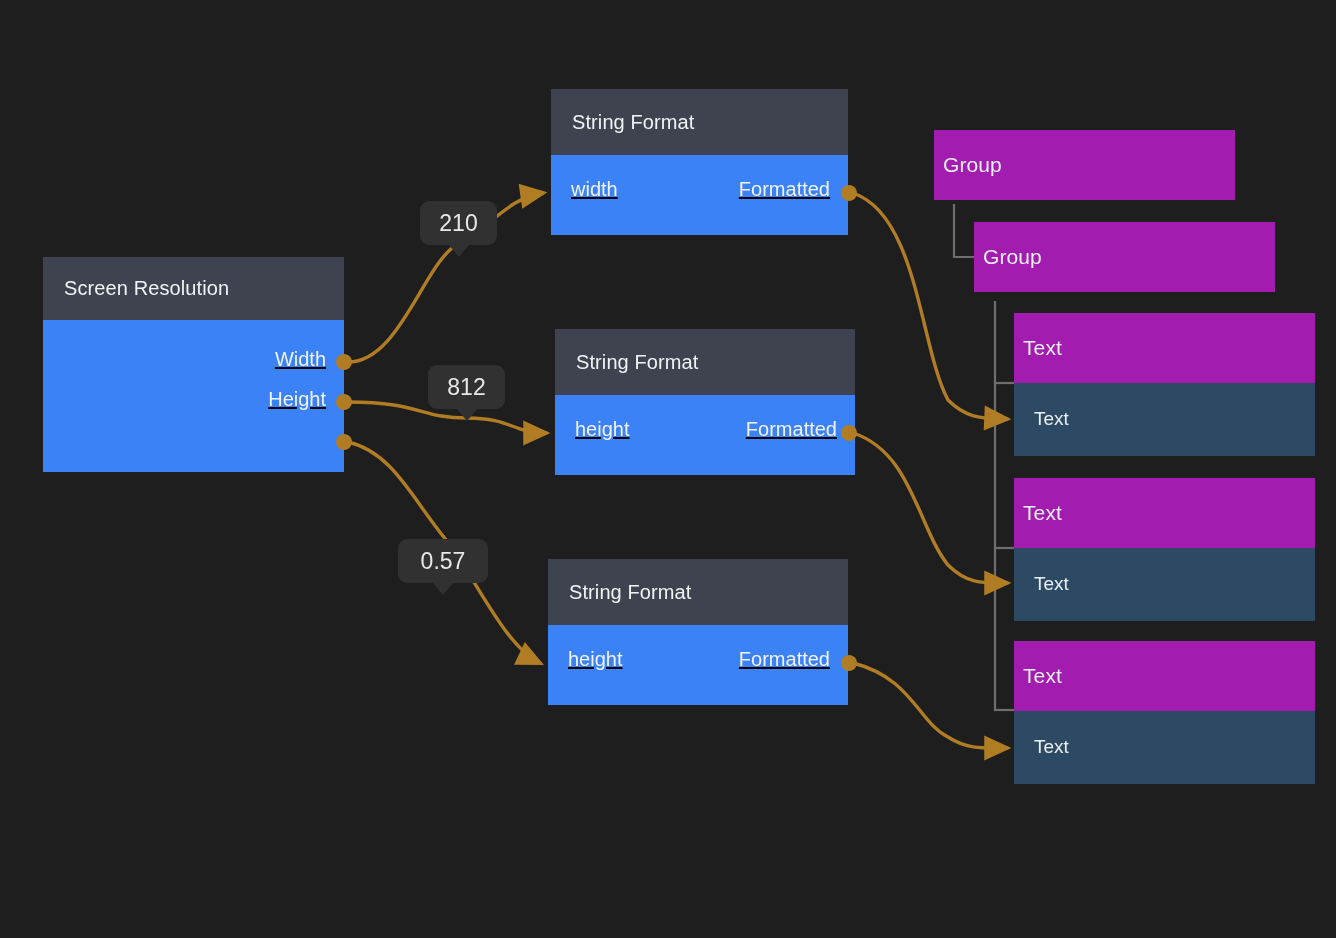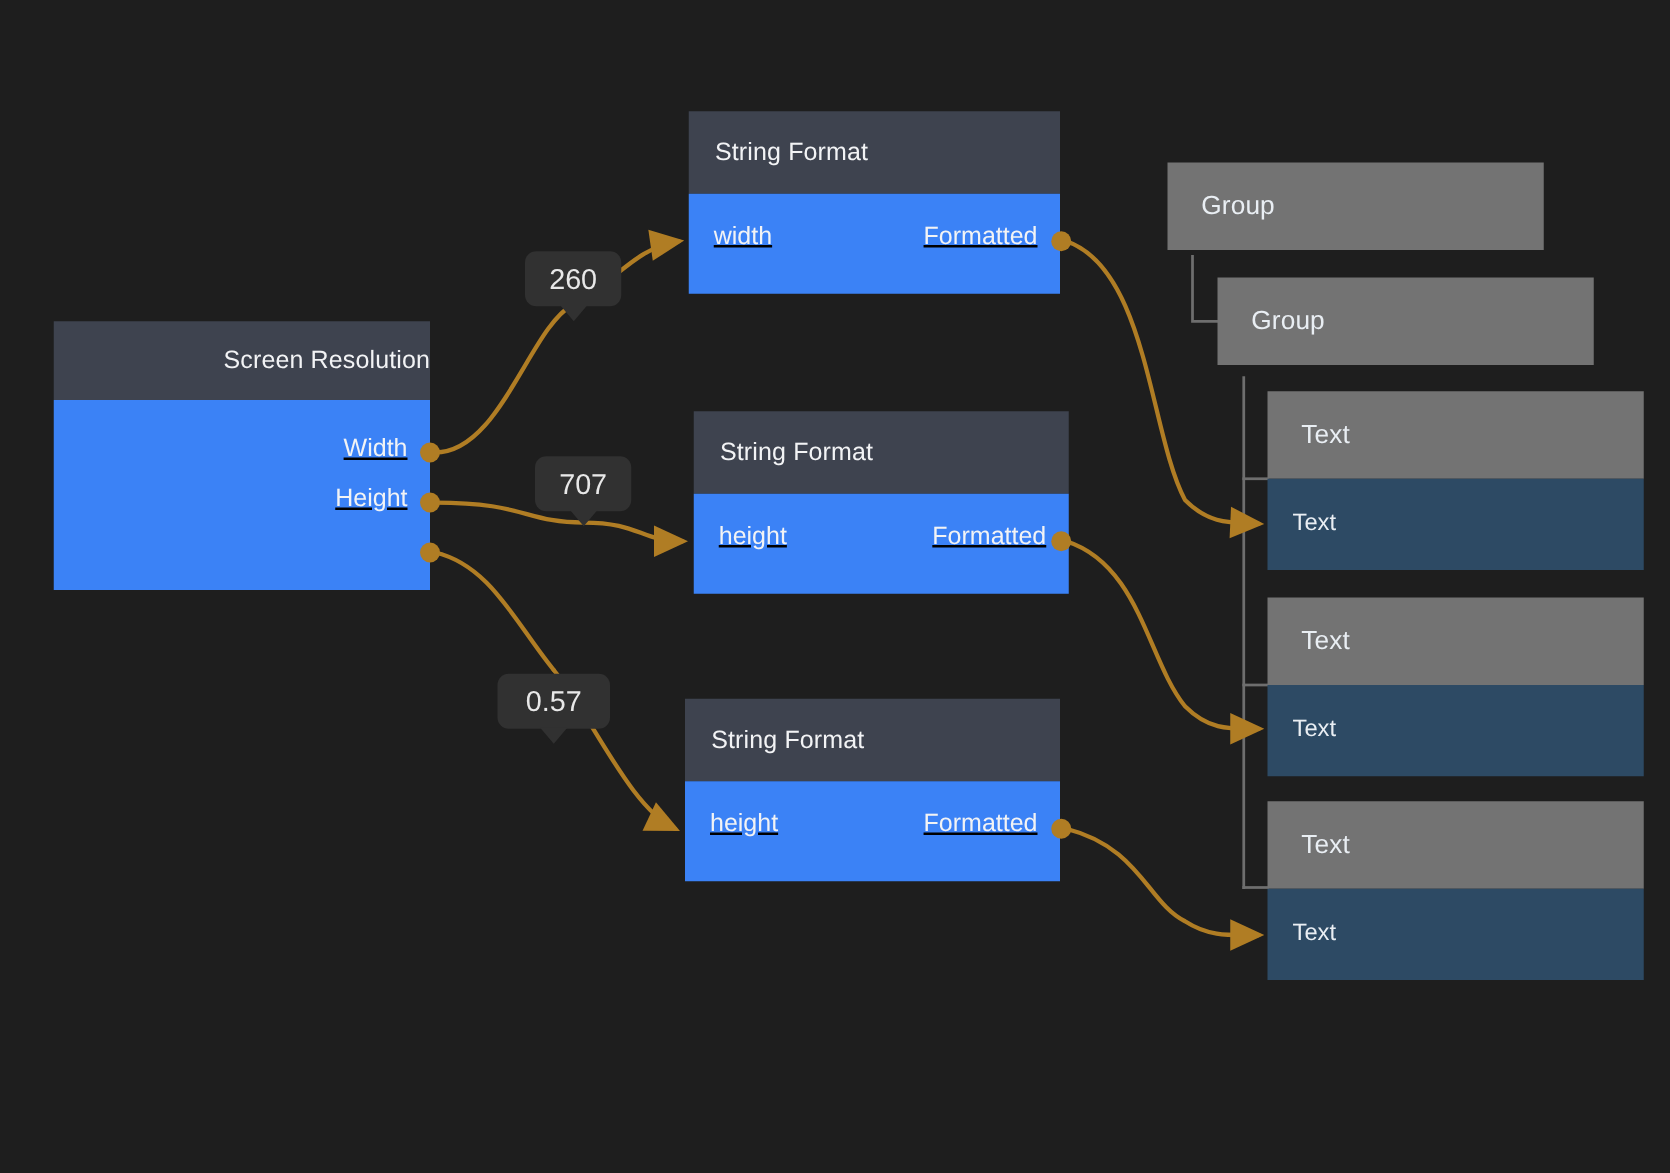--- a/index.html
+++ b/index.html
@@ -71,24 +71,24 @@
     font-size: 20px;
     padding-left: 21px;
   }
   .node-dark .body {
     background: #3b82f6;
     text-decoration: underline;
   }
 
   
   .node-blue .hdr {
-    background: #737373;
+    background: #a21caf;
     color: #e9eef3;
     font-size: 21px;
-    padding-left: 27px;
+    padding-left: 9px;
   }
   .node-blue .body {
     background: #2d4a64;
   }
   .node-blue .row { color: #e9eef3; font-size: 19px; }
 
   
   .port-out {
     position: absolute;
     width: 16px;
@@ -156,21 +156,21 @@
 
       <path d="M853,193 C918,215 920,348 948,400 C968,420 985,418 1007,419" marker-end="url(#arrow)"></path>
 
       <path d="M853,433 C912,452 918,528 948,565 C968,585 985,583 1007,583" marker-end="url(#arrow)"></path>
 
       <path d="M853,663 C912,678 918,722 948,737 C968,750 985,748 1007,748" marker-end="url(#arrow)"></path>
     </g>
   </svg>
 
   <div class="node node-dark" style="left:43px; top:257px; width:301px;">
-    <div class="hdr" style="height:63px;justify-content:flex-end;">
+    <div class="hdr" style="height:63px;">
       <span>Screen Resolution</span>
     </div>
     <div class="body" style="height:152px; padding-top:19px;">
       <div class="row" style="font-size:20px;">
         <span class="out-label">Width</span>
       </div>
       <div class="row" style="font-size:20px;">
         <span class="out-label">Height</span>
       </div>
     </div>
@@ -257,26 +257,26 @@
       <span>Text</span>
     </div>
     <div class="body" style="height:73px; padding-top:16px;">
       <div class="row">
         <span class="in-label">Text</span>
       </div>
     </div>
   </div>
 
   <div class="badge" style="left:420px; top:201px; width:77px; height:44px;">
-    <span>260</span>
+    <span>210</span>
     <span class="tail"></span>
   </div>
 
   <div class="badge" style="left:428px; top:365px; width:77px; height:44px;">
-    <span>707</span>
+    <span>812</span>
     <span class="tail"></span>
   </div>
 
   <div class="badge" style="left:398px; top:491px; width:90px; height:44px;margin-top:48px;">
     <span>0.57</span>
     <span class="tail"></span>
   </div>
 
 </div>
 

